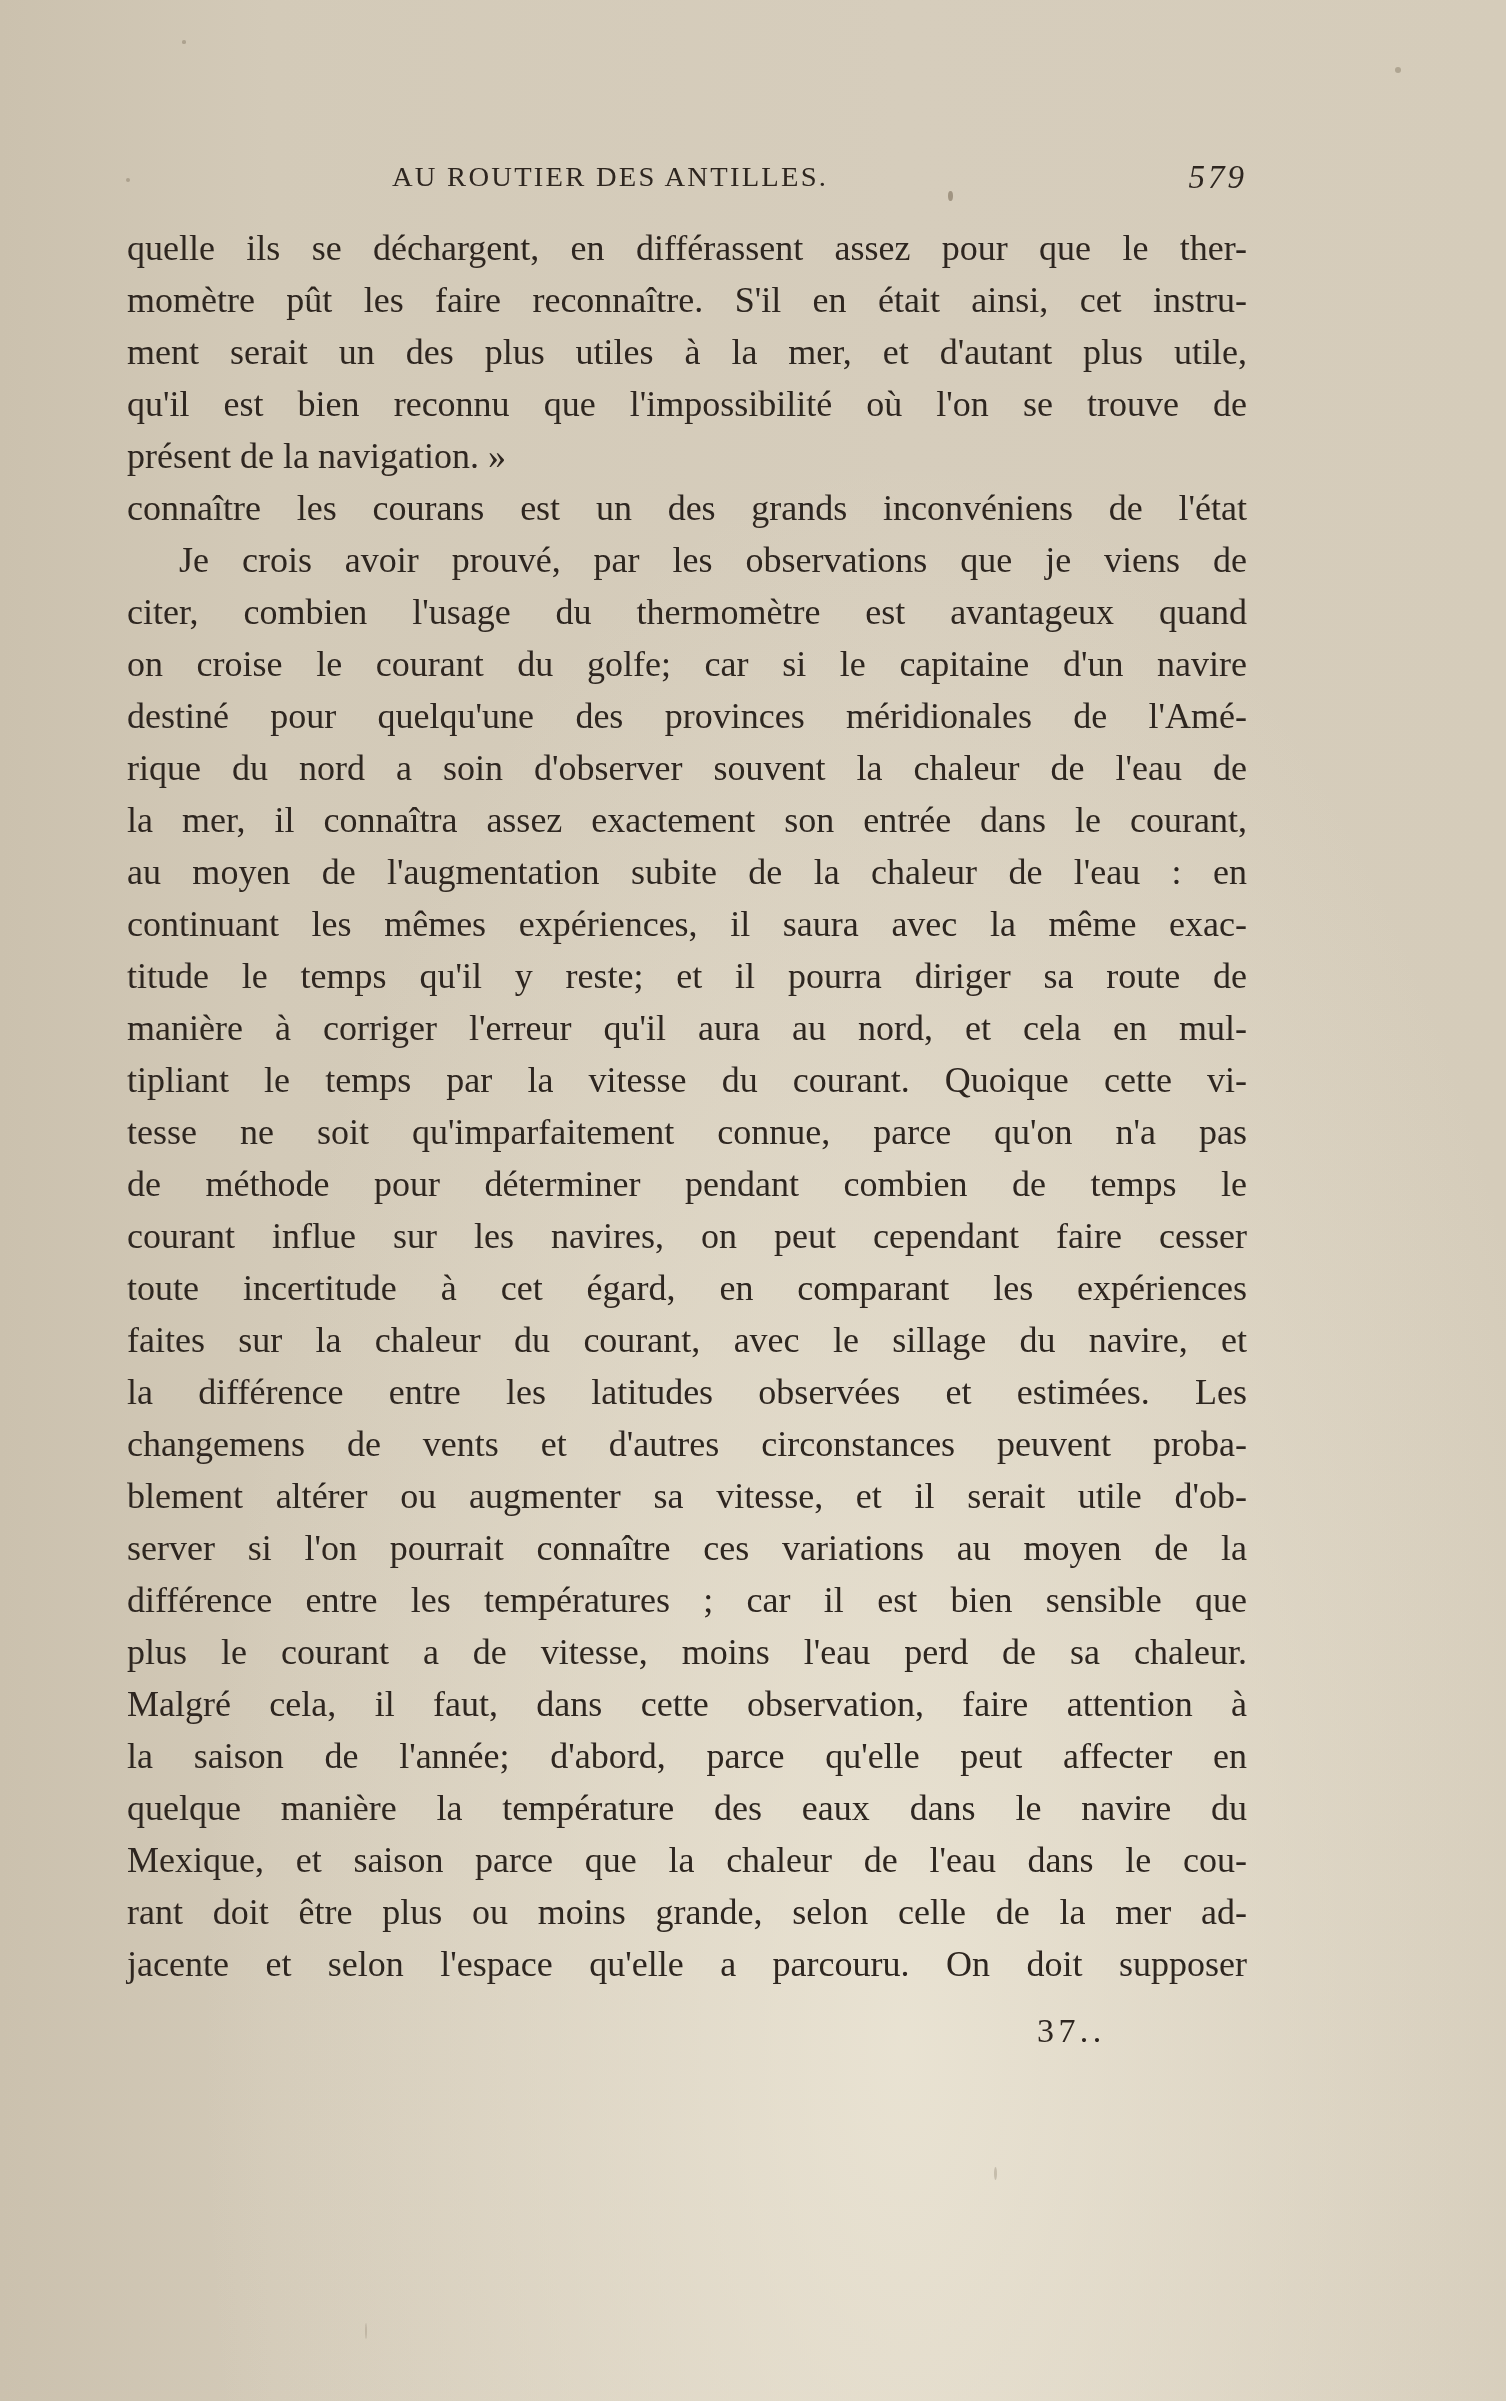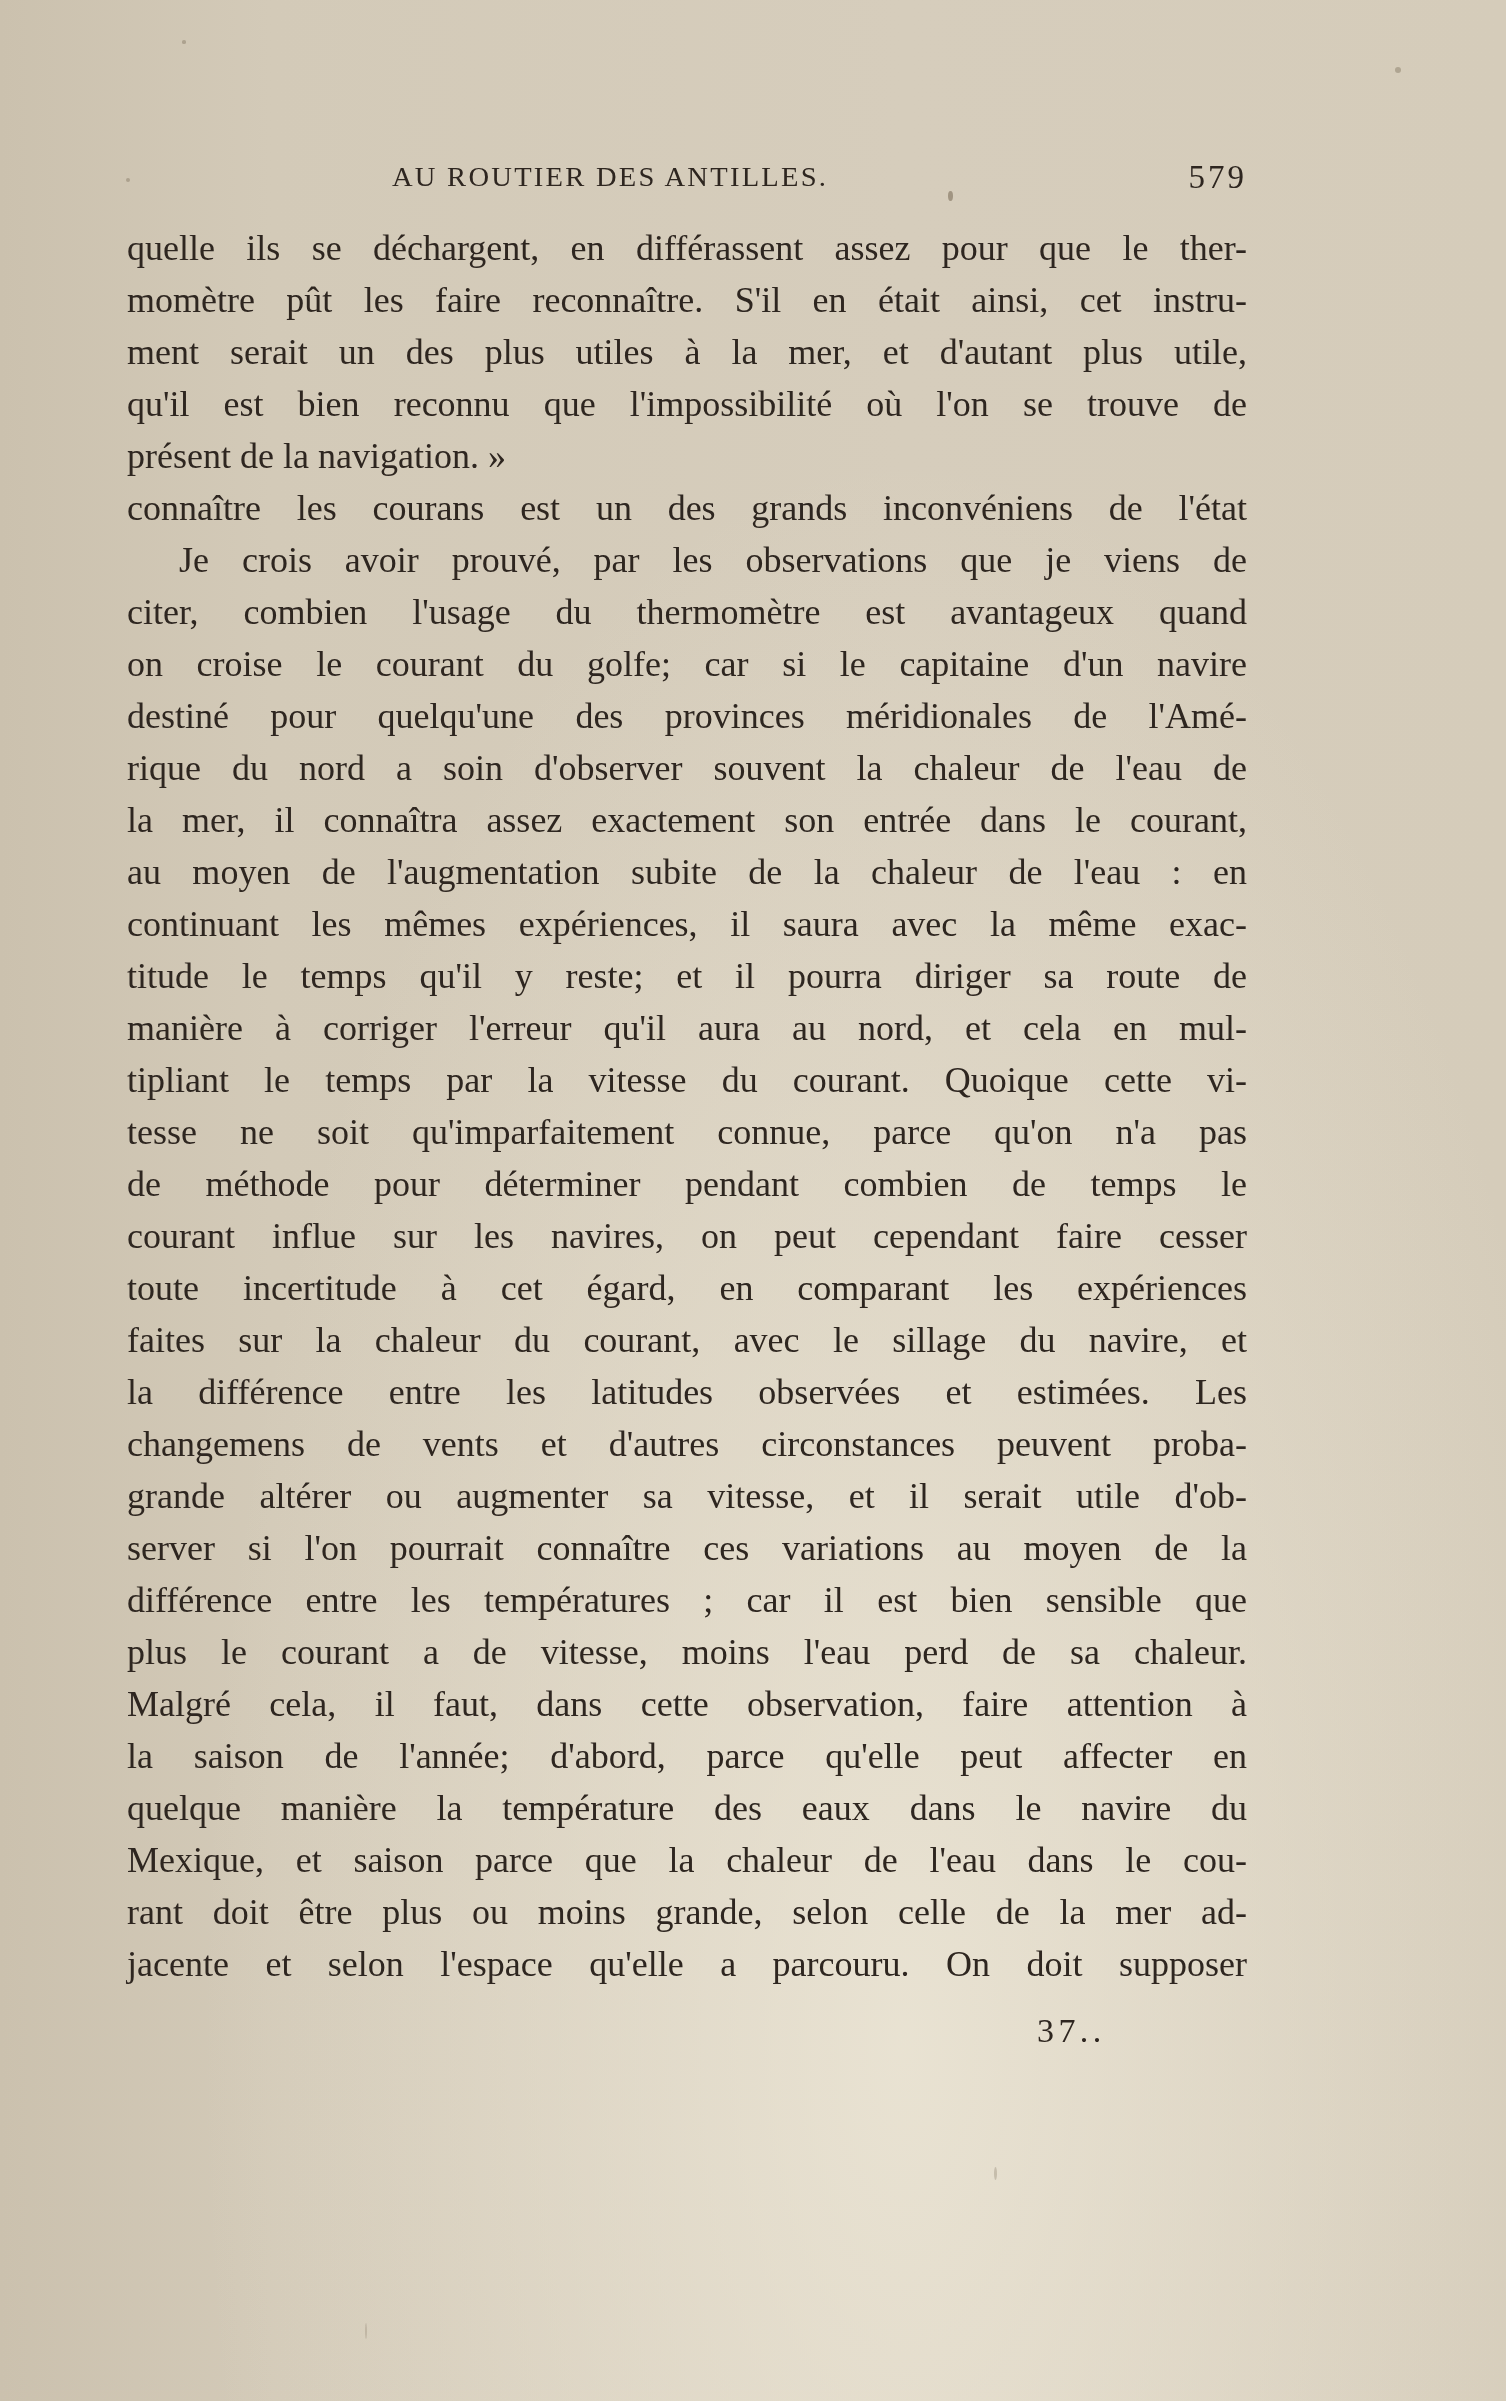--- a/index.html
+++ b/index.html
@@ -37,20 +37,21 @@
     white-space: nowrap;
     transform: scaleX(1.02);
     transform-origin: left center;
   }
   .page-number {
     position: absolute;
     right: 0;
     top: 0;
     font-size: 33px;
     letter-spacing: 3px;
+    font-style: italic;
   }
   .body-text {
     position: absolute;
     left: 94px;
     top: 222px;
     width: 1153px;
   }
   .line {
     display: block;
     height: 52px;
@@ -112,21 +113,21 @@
     <span class="line">titude le temps qu'il y reste; et il pourra diriger sa route de</span>
     <span class="line">manière à corriger l'erreur qu'il aura au nord, et cela en mul-</span>
     <span class="line">tipliant le temps par la vitesse du courant. Quoique cette vi-</span>
     <span class="line">tesse ne soit qu'imparfaitement connue, parce qu'on n'a pas</span>
     <span class="line">de méthode pour déterminer pendant combien de temps le</span>
     <span class="line">courant influe sur les navires, on peut cependant faire cesser</span>
     <span class="line">toute incertitude à cet égard, en comparant les expériences</span>
     <span class="line">faites sur la chaleur du courant, avec le sillage du navire, et</span>
     <span class="line">la différence entre les latitudes observées et estimées. Les</span>
     <span class="line">changemens de vents et d'autres circonstances peuvent proba-</span>
-    <span class="line">grande altérer ou augmenter sa vitesse, et il serait utile d'ob-</span>
+    <span class="line">blement altérer ou augmenter sa vitesse, et il serait utile d'ob-</span>
     <span class="line">server si l'on pourrait connaître ces variations au moyen de la</span>
     <span class="line">différence entre les températures ; car il est bien sensible que</span>
     <span class="line">plus le courant a de vitesse, moins l'eau perd de sa chaleur.</span>
     <span class="line">Malgré cela, il faut, dans cette observation, faire attention à</span>
     <span class="line">la saison de l'année; d'abord, parce qu'elle peut affecter en</span>
     <span class="line">quelque manière la température des eaux dans le navire du</span>
     <span class="line">Mexique, et saison parce que la chaleur de l'eau dans le cou-</span>
     <span class="line">rant doit être plus ou moins grande, selon celle de la mer ad-</span>
     <span class="line">jacente et selon l'espace qu'elle a parcouru. On doit supposer</span>
   </div>

